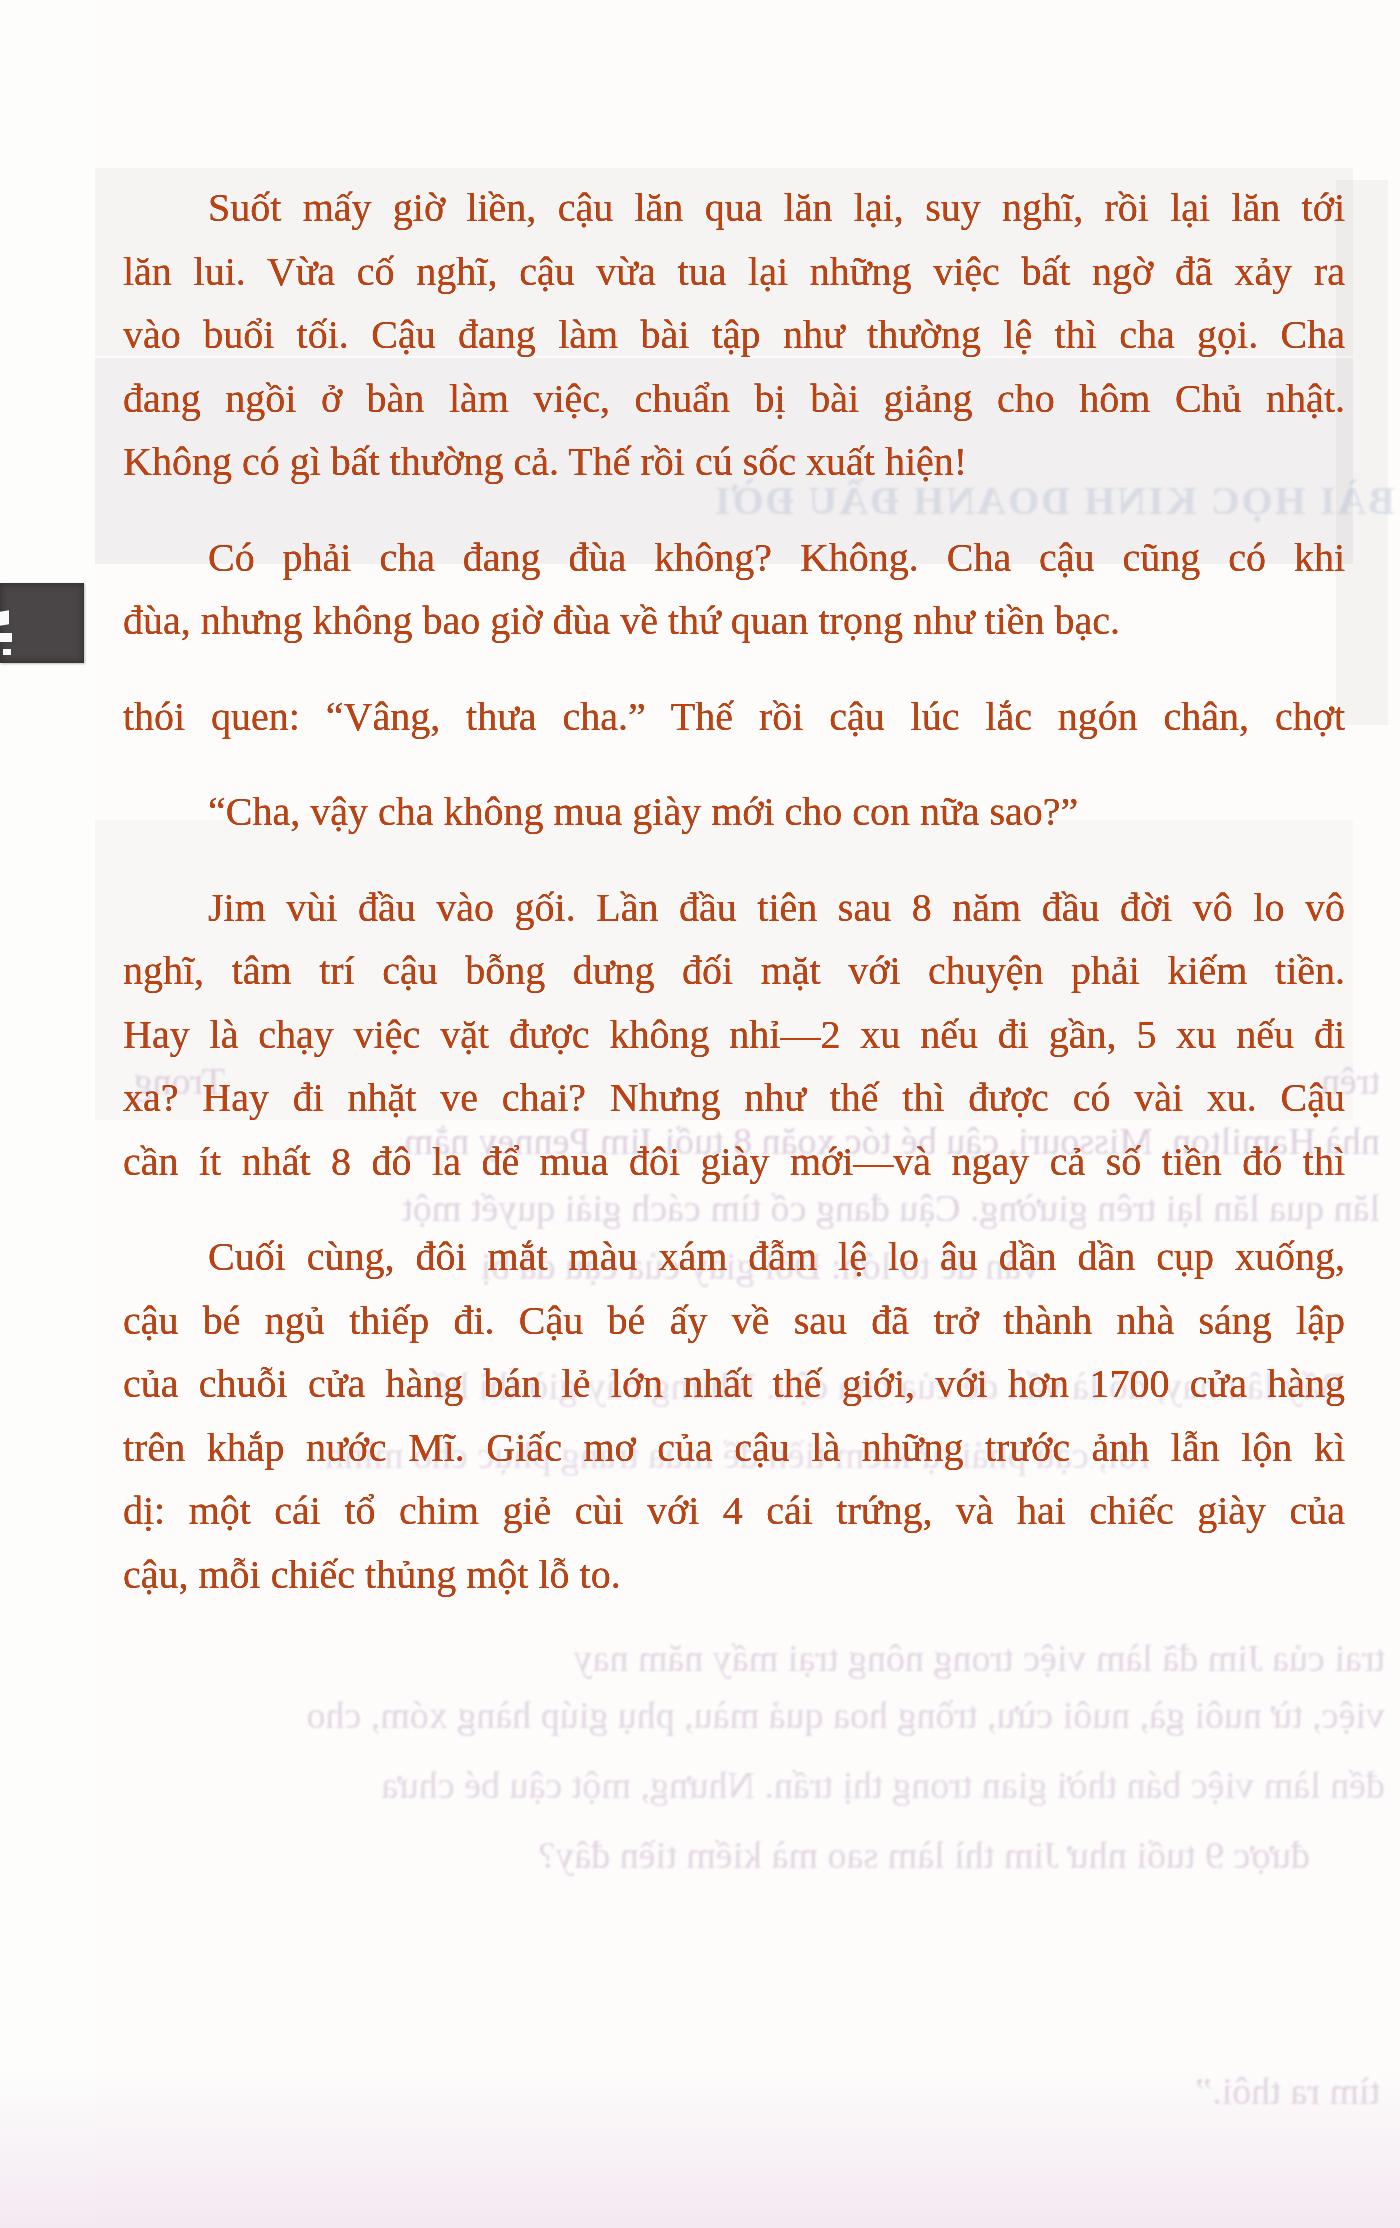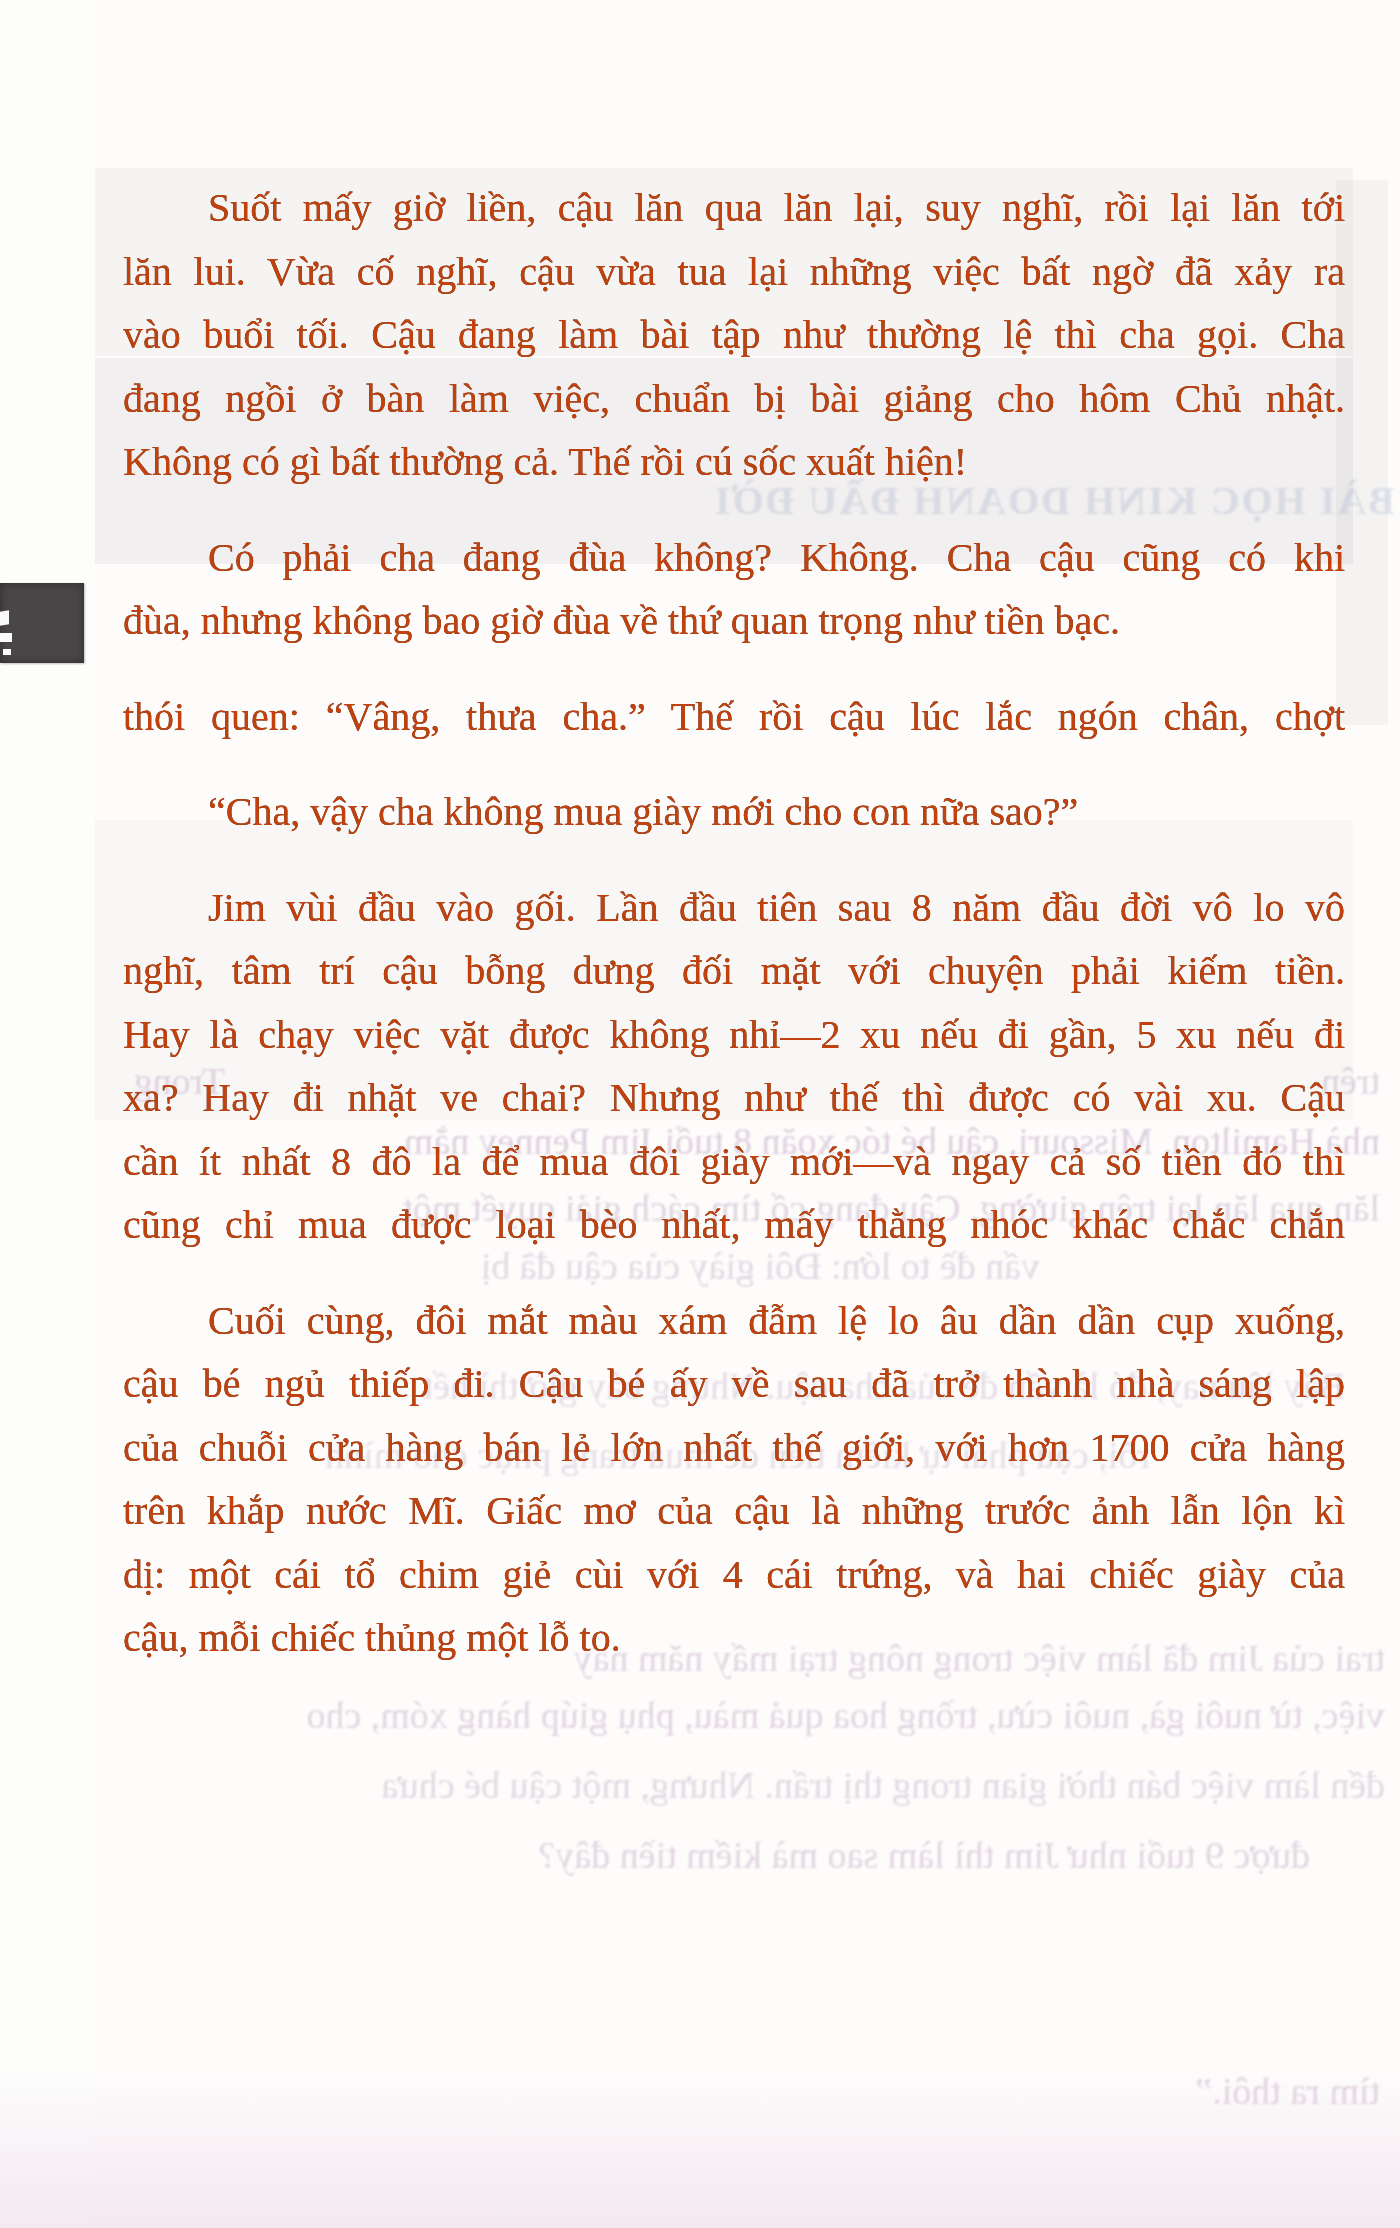--- a/index.html
+++ b/index.html
@@ -118,21 +118,20 @@
       </div>
       <div class="para">
         <div class="line first last">“Cha, vậy cha không mua giày mới cho con nữa sao?”</div>
       </div>
       <div class="para">
         <div class="line first">Jim vùi đầu vào gối. Lần đầu tiên sau 8 năm đầu đời vô lo vô</div>
         <div class="line">nghĩ, tâm trí cậu bỗng dưng đối mặt với chuyện phải kiếm tiền.</div>
         <div class="line">Hay là chạy việc vặt được không nhỉ—2 xu nếu đi gần, 5 xu nếu đi</div>
         <div class="line">xa? Hay đi nhặt ve chai? Nhưng như thế thì được có vài xu. Cậu</div>
         <div class="line">cần ít nhất 8 đô la để mua đôi giày mới—và ngay cả số tiền đó thì</div>
-        <div class="line">cũng chỉ mua được loại bèo nhất, mấy thằng nhóc khác chắc chắn</div>
       </div>
       <div class="para">
         <div class="line first">Cuối cùng, đôi mắt màu xám đẫm lệ lo âu dần dần cụp xuống,</div>
         <div class="line">cậu bé ngủ thiếp đi. Cậu bé ấy về sau đã trở thành nhà sáng lập</div>
         <div class="line">của chuỗi cửa hàng bán lẻ lớn nhất thế giới, với hơn 1700 cửa hàng</div>
         <div class="line">trên khắp nước Mĩ. Giấc mơ của cậu là những trước ảnh lẫn lộn kì</div>
         <div class="line">dị: một cái tổ chim giẻ cùi với 4 cái trứng, và hai chiếc giày của</div>
         <div class="line last">cậu, mỗi chiếc thủng một lỗ to.</div>
       </div>
     </div>

